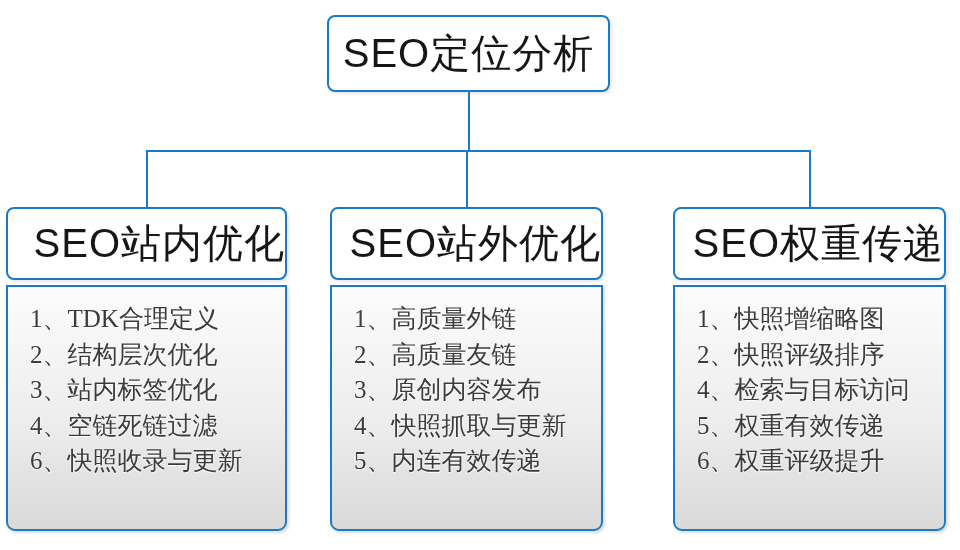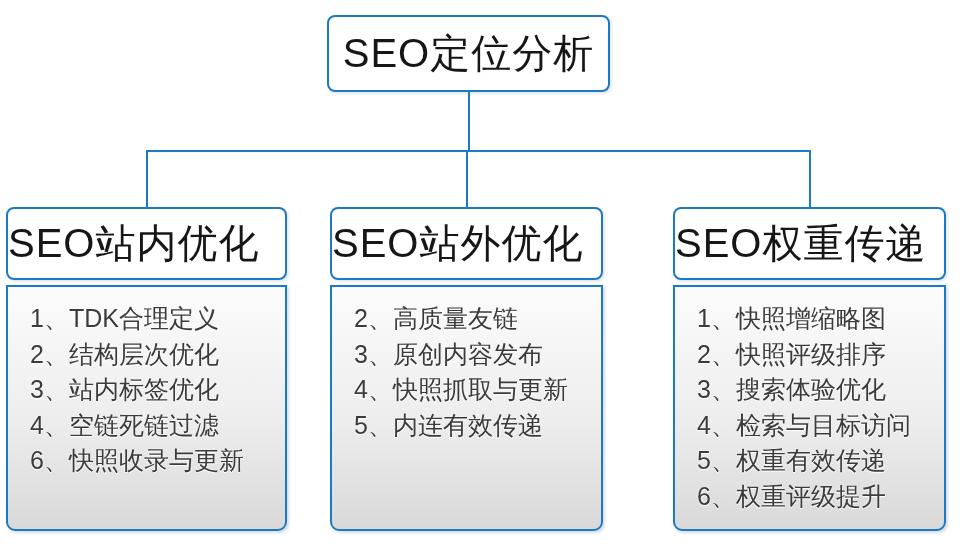--- a/index.html
+++ b/index.html
@@ -21,32 +21,33 @@
   .root-node {
     left: 327px; top: 15px; width: 283px; height: 77px;
     border-radius: 8px;
     display: flex; align-items: center; justify-content: center;
     font-size: 40px; color: #161616; letter-spacing: 1px;
     box-shadow: 2px 2px 3px rgba(110,130,150,0.18);
   }
   .branch-header {
     top: 207px; height: 73px;
     border-radius: 8px;
-    display: flex; align-items: center; justify-content: flex-start;
+    display: flex; align-items: center; justify-content: flex-end;
     font-size: 40px; color: #161616; letter-spacing: 1px;
     box-shadow: 2px 2px 3px rgba(110,130,150,0.18);
     z-index: 2;
   }
   .branch-list {
     top: 285px; height: 246px;
     border-radius: 0 0 9px 9px;
     background: linear-gradient(180deg, #fcfcfc 0%, #ededed 55%, #d9d9d9 100%);
     box-shadow: 2px 2px 3px rgba(110,130,150,0.28);
     padding: 14px 8px 16px 22px;
     z-index: 1;
+    font-family: Liberation Serif, serif;
   }
   .branch-list .item {
     font-size: 25px;
     line-height: 35.6px;
     color: #3b3b3b;
     white-space: nowrap;
     text-shadow: 0 1px 1px #ffffff, 0 0 2px #ffffff;
   }
   .line {
     position: absolute;
@@ -79,31 +80,31 @@
     <div class="item">2、结构层次优化</div>
     <div class="item">3、站内标签优化</div>
     <div class="item">4、空链死链过滤</div>
     <div class="item">6、快照收录与更新</div>
   </div>
 
   <div class="box branch-header col2">
     <span>SEO站外优化</span>
   </div>
   <div class="box branch-list col2">
+    <div class="item">1、高质量外链</div>
     <div class="item">2、高质量友链</div>
     <div class="item">3、原创内容发布</div>
     <div class="item">4、快照抓取与更新</div>
     <div class="item">5、内连有效传递</div>
   </div>
 
   <div class="box branch-header col3">
     <span>SEO权重传递</span>
   </div>
   <div class="box branch-list col3">
     <div class="item">1、快照增缩略图</div>
     <div class="item">2、快照评级排序</div>
-    <div class="item">3、搜索体验优化</div>
     <div class="item">4、检索与目标访问</div>
     <div class="item">5、权重有效传递</div>
     <div class="item">6、权重评级提升</div>
   </div>
 
 </div>
 
 </body></html>

